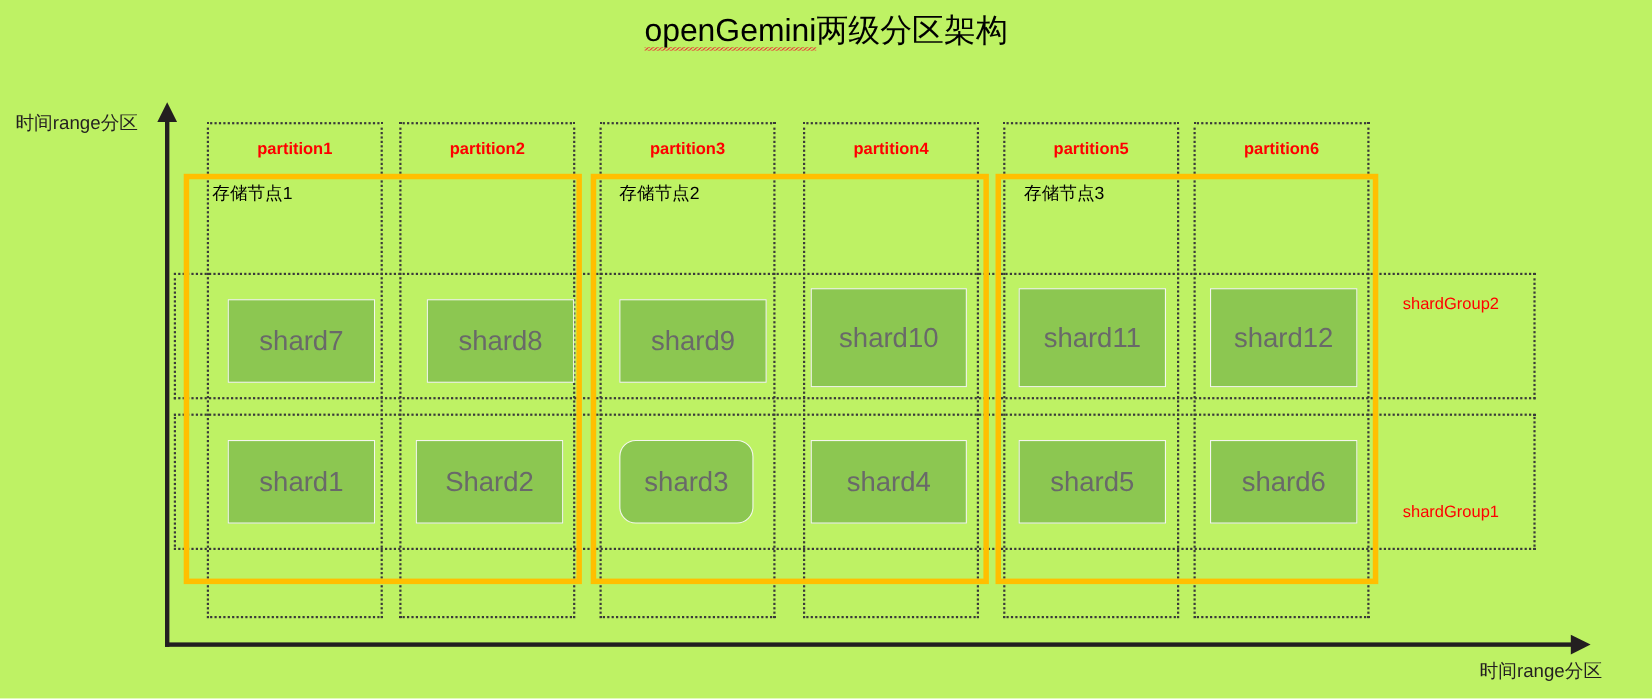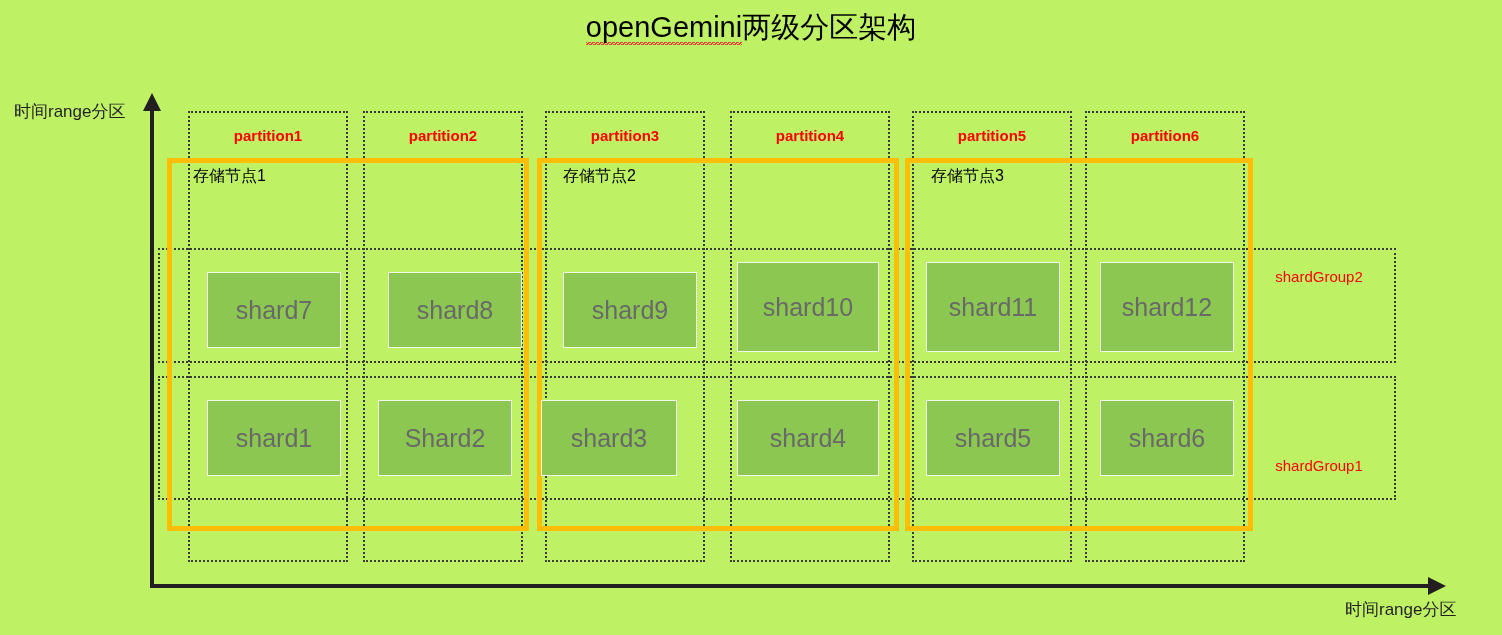--- a/index.html
+++ b/index.html
@@ -227,19 +227,19 @@
     </div>
   <div id="shards-layer">
       <div class="shard" style="left: 207px; top: 272px; width: 134px; height: 76px;">shard7</div>
       <div class="shard" style="left: 388px; top: 272px; width: 134px; height: 76px;">shard8</div>
       <div class="shard" style="left: 563px; top: 272px; width: 134px; height: 76px;">shard9</div>
       <div class="shard" style="left: 737px; top: 262px; width: 142px; height: 90px;">shard10</div>
       <div class="shard" style="left: 926px; top: 262px; width: 134px; height: 90px;">shard11</div>
       <div class="shard" style="left: 1100px; top: 262px; width: 134px; height: 90px;">shard12</div>
       <div class="shard" style="left: 207px; top: 400px; width: 134px; height: 76px;">shard1</div>
       <div class="shard" style="left: 378px; top: 400px; width: 134px; height: 76px; text-align: right;">Shard2</div>
-      <div class="shard" style="left: 541px; top: 400px; width: 136px; height: 76px;">shard3</div>
+      <div class="shard" style="left: 563px; top: 400px; width: 122px; height: 76px; border-radius: 15px;">shard3</div>
       <div class="shard" style="left: 737px; top: 400px; width: 142px; height: 76px;">shard4</div>
       <div class="shard" style="left: 926px; top: 400px; width: 134px; height: 76px;">shard5</div>
       <div class="shard" style="left: 1100px; top: 400px; width: 134px; height: 76px;">shard6</div>
     </div>
 
 </div>
 
 </body></html>

